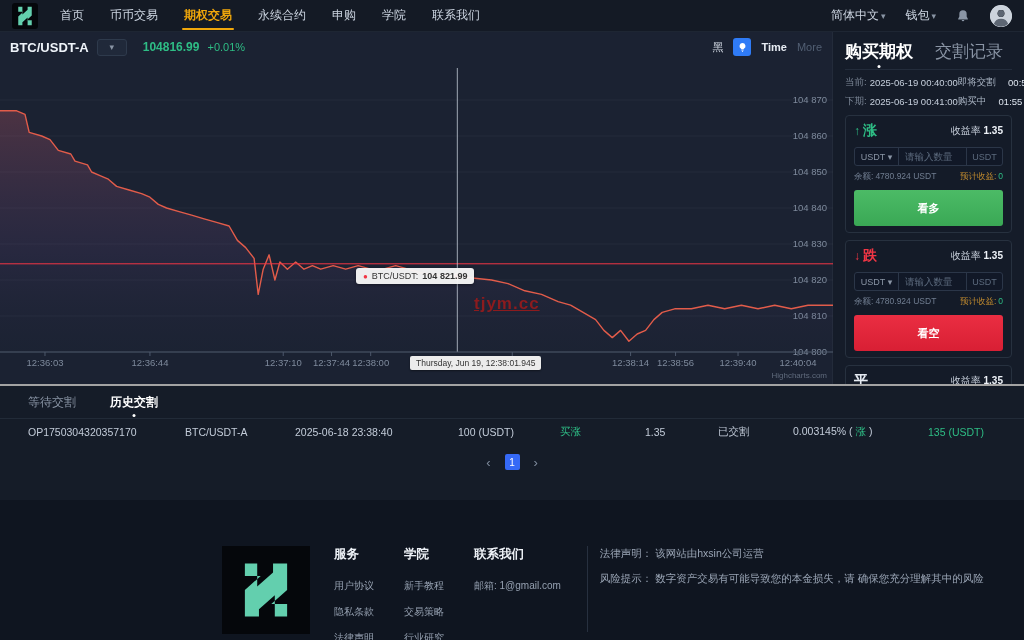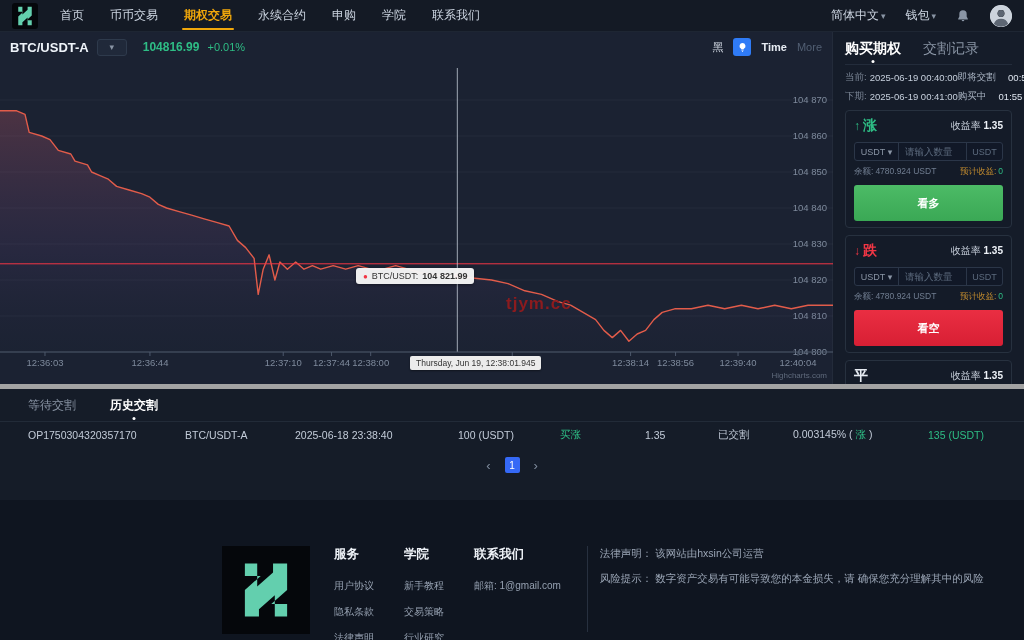--- a/index.html
+++ b/index.html
@@ -33,26 +33,26 @@
   .theme-label{font-size:11px;color:#cfd6e0;cursor:pointer;}
   .bulb-btn{width:18px;height:18px;border-radius:3px;background:#2f7bf6;display:flex;align-items:center;justify-content:center;cursor:pointer;}
   .time-btn{font-size:11px;color:#e6ebf2;font-weight:bold;cursor:pointer;}
   .more-btn{font-size:11px;color:#525f73;cursor:pointer;}
   .chart-area{position:relative;width:833px;height:322px;}
   .chart-area svg{display:block;}
   .price-tooltip{position:absolute;left:356px;top:206px;background:rgba(247,247,247,.96);border-radius:3px;padding:3px 7px;font-size:9px;color:#333;white-space:nowrap;box-shadow:0 1px 3px rgba(0,0,0,.4);display:flex;align-items:center;gap:4px;}
   .price-tooltip .dot{color:var(--red);font-size:8px;}
   .price-tooltip b{font-weight:bold;}
   .axis-tooltip{position:absolute;left:410px;top:294px;background:#ececec;border-radius:2px;padding:2px 6px;font-size:8.5px;color:#333;white-space:nowrap;box-shadow:0 1px 2px rgba(0,0,0,.4);}
-  .watermark{position:absolute;left:506px;top:232px;font-size:17px;font-weight:bold;color:#8c1b1e;letter-spacing:1px;}
+  .watermark{position:absolute;left:474px;top:232px;font-size:17px;font-weight:bold;color:#8c1b1e;letter-spacing:1px;text-decoration:underline;}
   .hc-credit{position:absolute;right:6px;bottom:4px;font-size:8px;color:#5f6a7c;}
   
   .side-panel{width:191px;background:var(--side);padding:4px 12px 0 12px;overflow:hidden;}
   .side-tabs{display:flex;gap:22px;border-bottom:1px solid #232c3b;padding:4px 0 6px 0;}
-  .side-tab{font-size:14px;color:var(--dim);cursor:pointer;position:relative;white-space:nowrap;}
+  .side-tab{font-size:17px;color:var(--dim);cursor:pointer;position:relative;white-space:nowrap;}
   .side-tab.active{color:#fff;font-weight:bold;}
   .side-tab.active::after{content:"";position:absolute;left:50%;transform:translateX(-50%);bottom:-5px;width:3px;height:3px;border-radius:50%;background:#fff;}
   .info-row{display:flex;align-items:center;font-size:9.5px;margin-top:6px;white-space:nowrap;}
   .info-row .lbl{color:#7c8797;}
   .info-row .tm{color:#c7d0dd;margin-left:3px;}
   .info-row .st{color:#aab4c3;margin-left:auto;}
   .info-row .cd{color:#dde4ee;margin-left:10px;min-width:26px;text-align:right;}
   .bet-card{border:1px solid var(--card-bd);border-radius:4px;padding:6px 8px;margin-top:7px;background:#141b28;}
   .bet-head{display:flex;align-items:center;}
   .bet-dir{font-size:14px;font-weight:bold;}
@@ -65,21 +65,21 @@
   .amt-input{flex:1;background:transparent;border:none;outline:none;color:#c7d0dd;font-size:9.5px;padding:0 6px;min-width:0;}
   .amt-input::placeholder{color:#5c6a7d;}
   .unit-seg{width:36px;border-left:1px solid #2b3648;display:flex;align-items:center;justify-content:center;font-size:9px;color:#5c6a7d;}
   .bet-info{display:flex;font-size:8.5px;margin-top:5px;white-space:nowrap;}
   .bal-l{color:#707d90;} .bal-v{color:#707d90;margin-left:2px;}
   .profit{margin-left:auto;color:#c08a2e;} .profit b{color:var(--green);font-weight:normal;margin-left:2px;}
   .bet-btn{margin-top:7px;height:36px;border:none;border-radius:3px;width:100%;color:#fff;font-size:11px;font-weight:bold;cursor:pointer;display:flex;align-items:center;justify-content:center;}
   .btn-green{background:linear-gradient(180deg,#4cbb66,#3aa855);}
   .btn-red{background:linear-gradient(180deg,#ea2e42,#d81f34);}
   
-  .bottom-panel{height:116px;background:var(--bottom);border-top:5px solid #a3a3a3;}
+  .bottom-panel{height:116px;background:var(--bottom);border-top:2px solid #a3a3a3;}
   .bottom-tabs{display:flex;gap:34px;padding:8px 0 7px 28px;border-bottom:1px solid #222b38;}
   .b-tab{font-size:12px;color:var(--dim);cursor:pointer;position:relative;white-space:nowrap;}
   .b-tab.active{color:#fff;font-weight:bold;}
   .b-tab.active::after{content:"";position:absolute;left:50%;transform:translateX(-50%);bottom:-6px;width:3px;height:3px;border-radius:50%;background:#fff;}
   .tbl{padding:0 28px;}
   .tbl-row{display:grid;grid-template-columns:157px 110px 163px 102px 85px 73px 75px 135px 1fr;align-items:center;}
   .tbl-head{height:30px;}
   .tbl-head span{font-size:10.5px;color:var(--faint);}
   .tbl-data{height:26px;}
   .tbl-data span{font-size:10.5px;color:#c3ccd9;}

